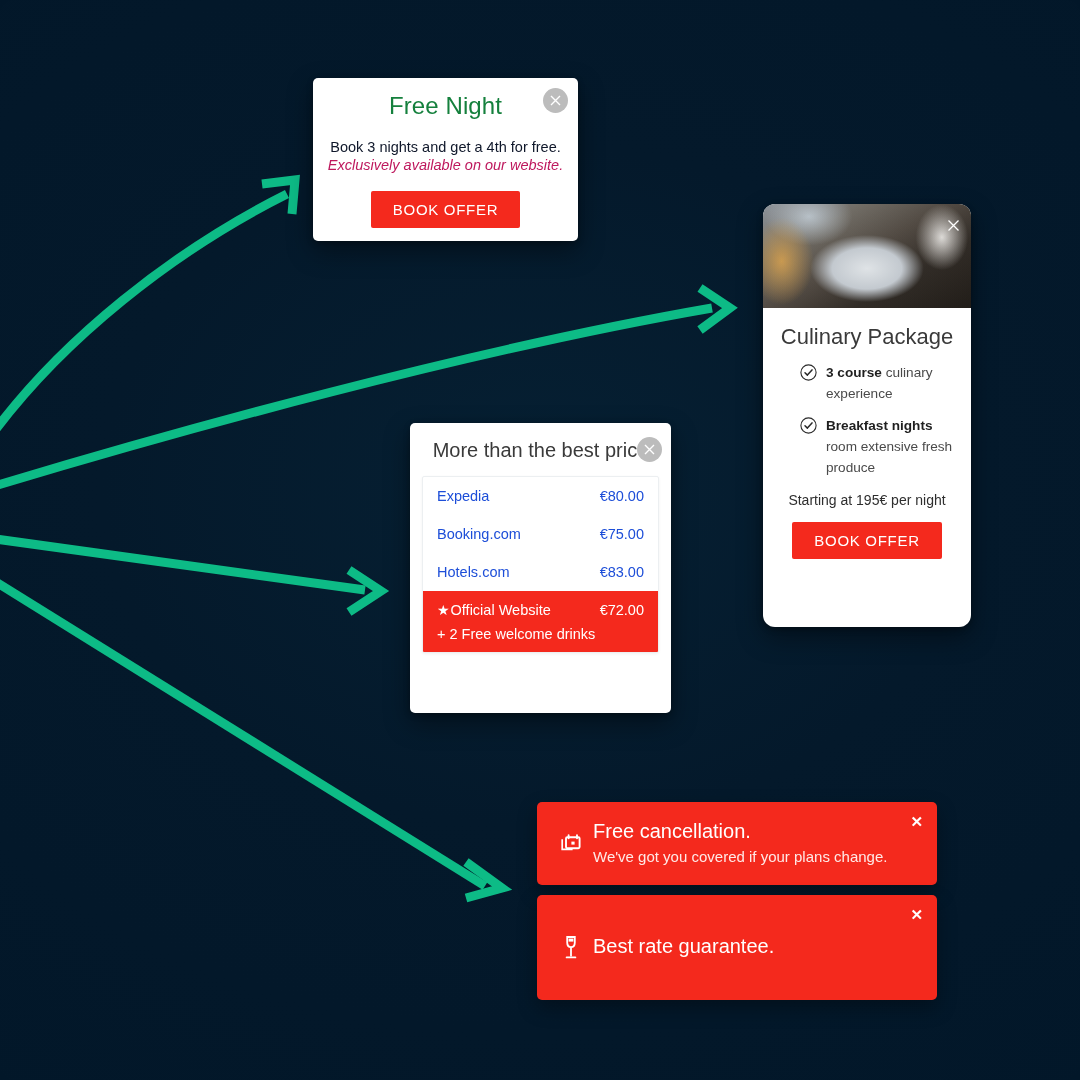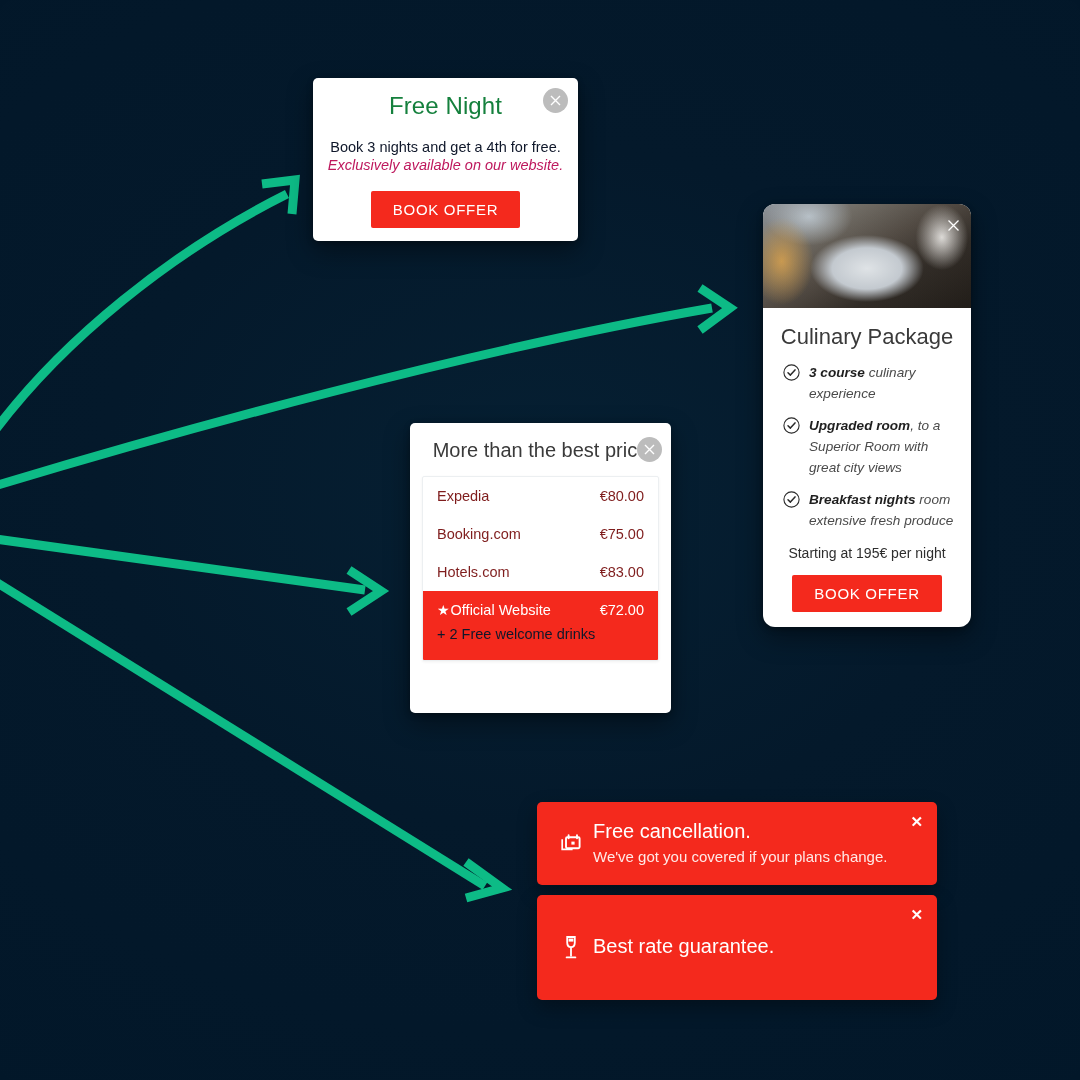--- a/index.html
+++ b/index.html
@@ -128,22 +128,21 @@
   #card-culinary .cp-title {
     text-align: center;
     font-size: 22px;
     color: #3a3a3a;
     font-weight: 400;
     margin: 16px 0 0 0;
   }
   #card-culinary .cp-list {
     list-style: none;
     margin: 12px 0 0 0;
-    padding: 0 16px 0 20px;
-    font-style: italic;
+    padding: 0 16px 0 37px;
   }
   #card-culinary .cp-item {
     display: flex;
     align-items: flex-start;
     margin-bottom: 11px;
   }
   #card-culinary .cp-check {
     flex: 0 0 auto;
     width: 17px; height: 17px;
     margin-right: 9px;
@@ -184,35 +183,35 @@
     border-radius: 2px;
     overflow: hidden;
     box-shadow: 0 1px 3px rgba(0,0,0,0.06);
   }
   #card-price .pc-row {
     display: flex;
     justify-content: space-between;
     align-items: center;
     padding: 11px 14px;
     font-size: 14.5px;
-    color: #7f1d1d;
+    color: #1d4ed8;
   }
   #card-price .pc-row.highlight {
     background: #F4291D;
     color: #ffffff;
     padding-bottom: 6px;
   }
   #card-price .pc-name { display: flex; align-items: center; }
   #card-price .pc-star { margin-right: 1px; font-size: 14px; line-height: 1; }
   #card-price .pc-note {
     background: #F4291D;
-    color: #0f172a;
+    color: #ffffff;
     font-size: 14.5px;
     line-height: 1.5;
-    padding: 0 14px 14px 14px;
+    padding: 0 14px 6px 14px;
   }
 
   
   .banner {
     position: absolute;
     background: #F4291D;
     border-radius: 5px;
     color: #ffffff;
     display: flex;
     align-items: center;
@@ -306,29 +305,20 @@
       <li class="cp-item">
         <span class="cp-check">
           <svg width="17" height="17" viewBox="0 0 17 17" aria-hidden="true">
             <circle cx="8.5" cy="8.5" r="7.6" fill="none" stroke="#2a2a2a" stroke-width="1.1"></circle>
             <path d="M5,8.7 L7.4,11.1 L12,5.9" fill="none" stroke="#2a2a2a" stroke-width="1.5" stroke-linecap="round" stroke-linejoin="round"></path>
           </svg>
         </span>
         <span class="cp-text"><b>3 course</b><span> culinary experience</span></span>
       </li>
 
-      <li class="cp-item">
-        <span class="cp-check">
-          <svg width="17" height="17" viewBox="0 0 17 17" aria-hidden="true">
-            <circle cx="8.5" cy="8.5" r="7.6" fill="none" stroke="#2a2a2a" stroke-width="1.1"></circle>
-            <path d="M5,8.7 L7.4,11.1 L12,5.9" fill="none" stroke="#2a2a2a" stroke-width="1.5" stroke-linecap="round" stroke-linejoin="round"></path>
-          </svg>
-        </span>
-        <span class="cp-text"><b>Upgraded room</b><span>, to a Superior Room with great city views</span></span>
-      </li>
 
       <li class="cp-item">
         <span class="cp-check">
           <svg width="17" height="17" viewBox="0 0 17 17" aria-hidden="true">
             <circle cx="8.5" cy="8.5" r="7.6" fill="none" stroke="#2a2a2a" stroke-width="1.1"></circle>
             <path d="M5,8.7 L7.4,11.1 L12,5.9" fill="none" stroke="#2a2a2a" stroke-width="1.5" stroke-linecap="round" stroke-linejoin="round"></path>
           </svg>
         </span>
         <span class="cp-text"><b>Breakfast nights</b><span> room extensive fresh produce</span></span>
       </li>

